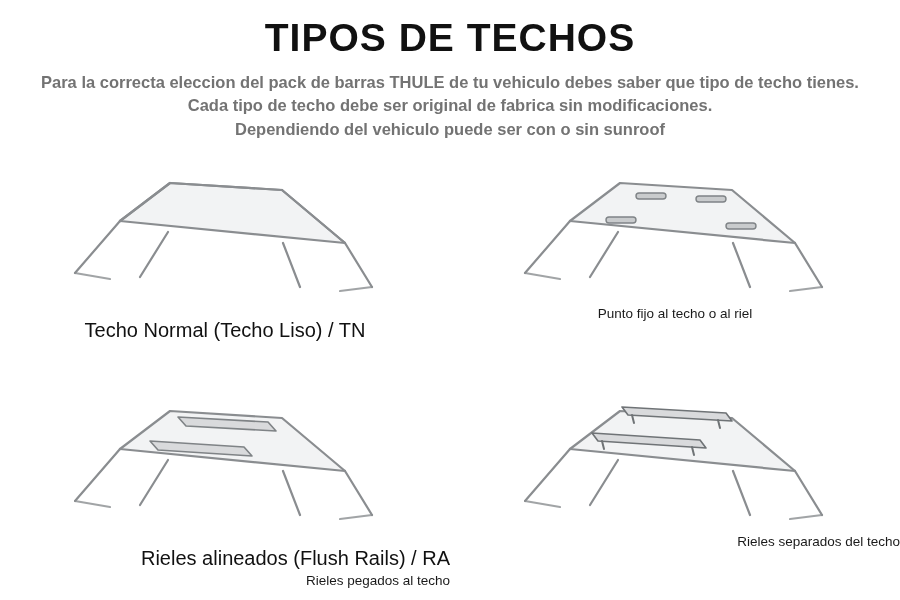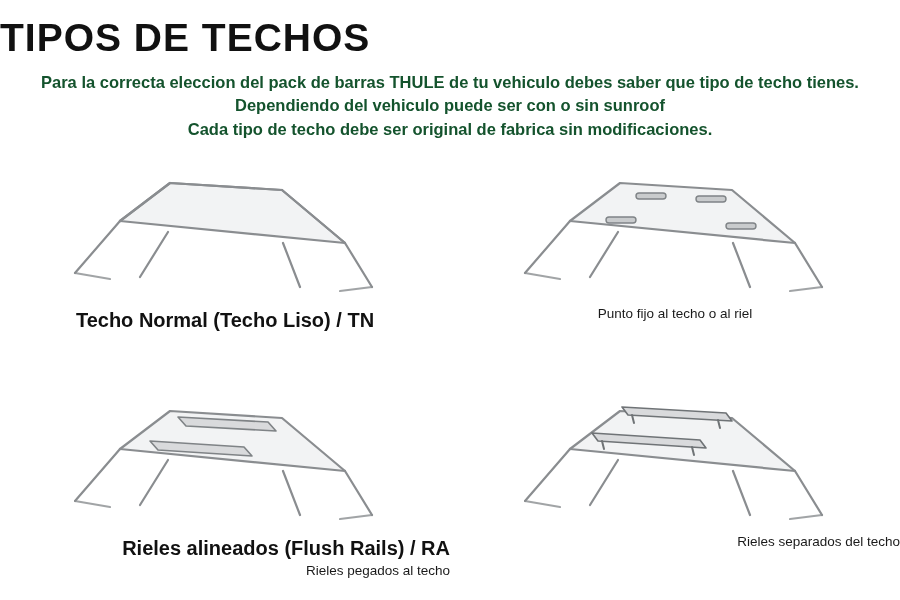--- a/index.html
+++ b/index.html
@@ -14,35 +14,36 @@
     color: #111111;
     overflow: hidden;
   }
   .page {
     position: relative;
     width: 900px;
     height: 600px;
     box-sizing: border-box;
   }
   .title {
+    text-align: center;
     font-size: 39px;
     font-weight: bold;
     letter-spacing: 1px;
     margin-top: 18px;
     line-height: 1.05;
   }
   .subtitle-block {
     text-align: center;
     margin-top: 12px;
     line-height: 1.42;
   }
   .subtitle-line {
     font-size: 16.5px;
     font-weight: bold;
-    color: #14532d;
+    color: #737373;
   }
   .grid {
     position: relative;
     margin-top: 14px;
     width: 900px;
   }
   .cell {
     position: absolute;
     width: 450px;
     text-align: center;
@@ -51,45 +52,45 @@
   .cell-r1 { top: 228px; text-align: right; }
   .cell-c0 { left: 0; }
   .cell-c1 { left: 450px; }
   .art {
     width: 450px;
     height: 148px;
     display: block;
   }
   .caption {
     font-size: 20px;
-    font-weight: bold;
+    font-weight: normal;
     color: #111111;
-    margin-top: 6px;
+    margin-top: 16px;
   }
   .sub-caption {
     font-size: 13.5px;
     font-weight: normal;
     color: #1a1a1a;
     margin-top: 3px;
   }
   .spacer-caption {
     height: 17px;
   }
 </style>
 </head>
 <body>
 
 <div class="page">
 
   <div class="title">TIPOS DE TECHOS</div>
 
   <div class="subtitle-block">
     <div class="subtitle-line">Para la correcta eleccion del pack de barras THULE de tu vehiculo debes saber que tipo de techo tienes.</div>
+    <div class="subtitle-line">Cada tipo de techo debe ser original de fabrica sin modificaciones.</div>
     <div class="subtitle-line">Dependiendo del vehiculo puede ser con o sin sunroof</div>
-    <div class="subtitle-line">Cada tipo de techo debe ser original de fabrica sin modificaciones.</div>
   </div>
 
   <div class="grid">
 
     <div class="cell cell-r0 cell-c0">
       <svg class="art" viewBox="0 0 450 148">
         <g fill="none" stroke="#8a8d90" stroke-width="2.2" stroke-linejoin="round" stroke-linecap="round">
           <path d="M120 66 L170 28 L282 35 L345 88" fill="#f2f3f4"></path>
           <path d="M120 66 L170 28"></path>
           <path d="M170 28 L282 35"></path>

